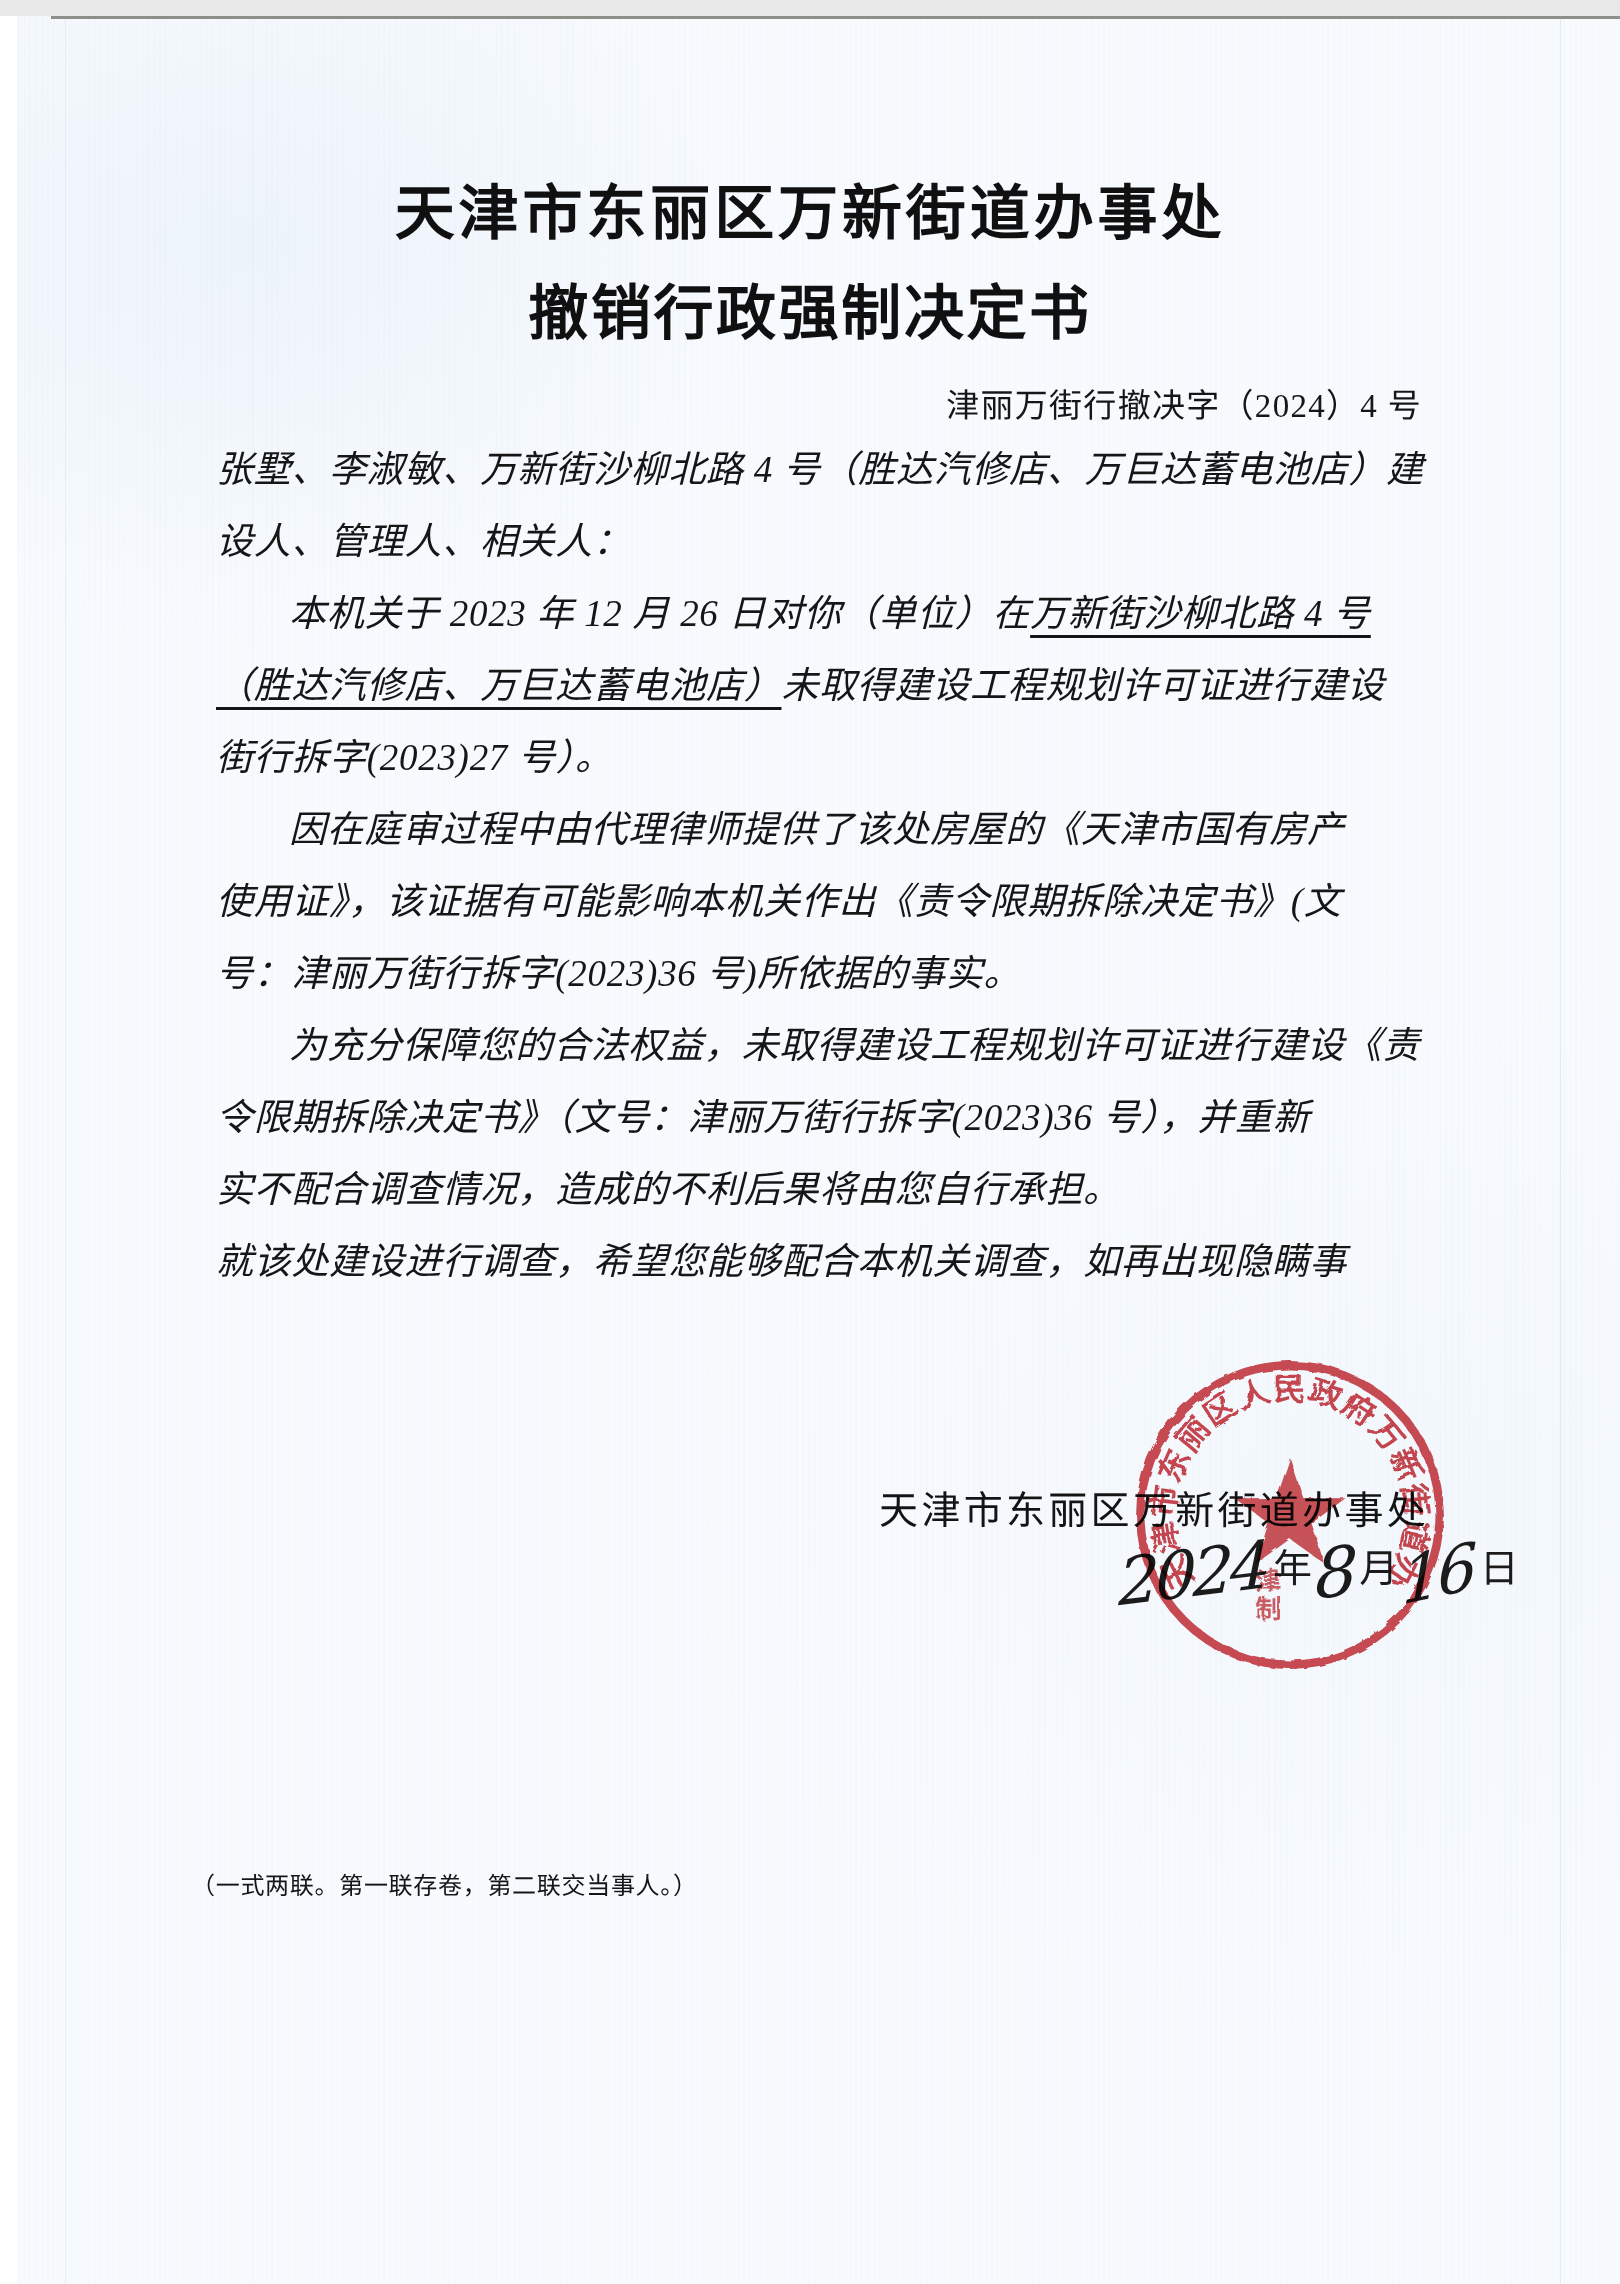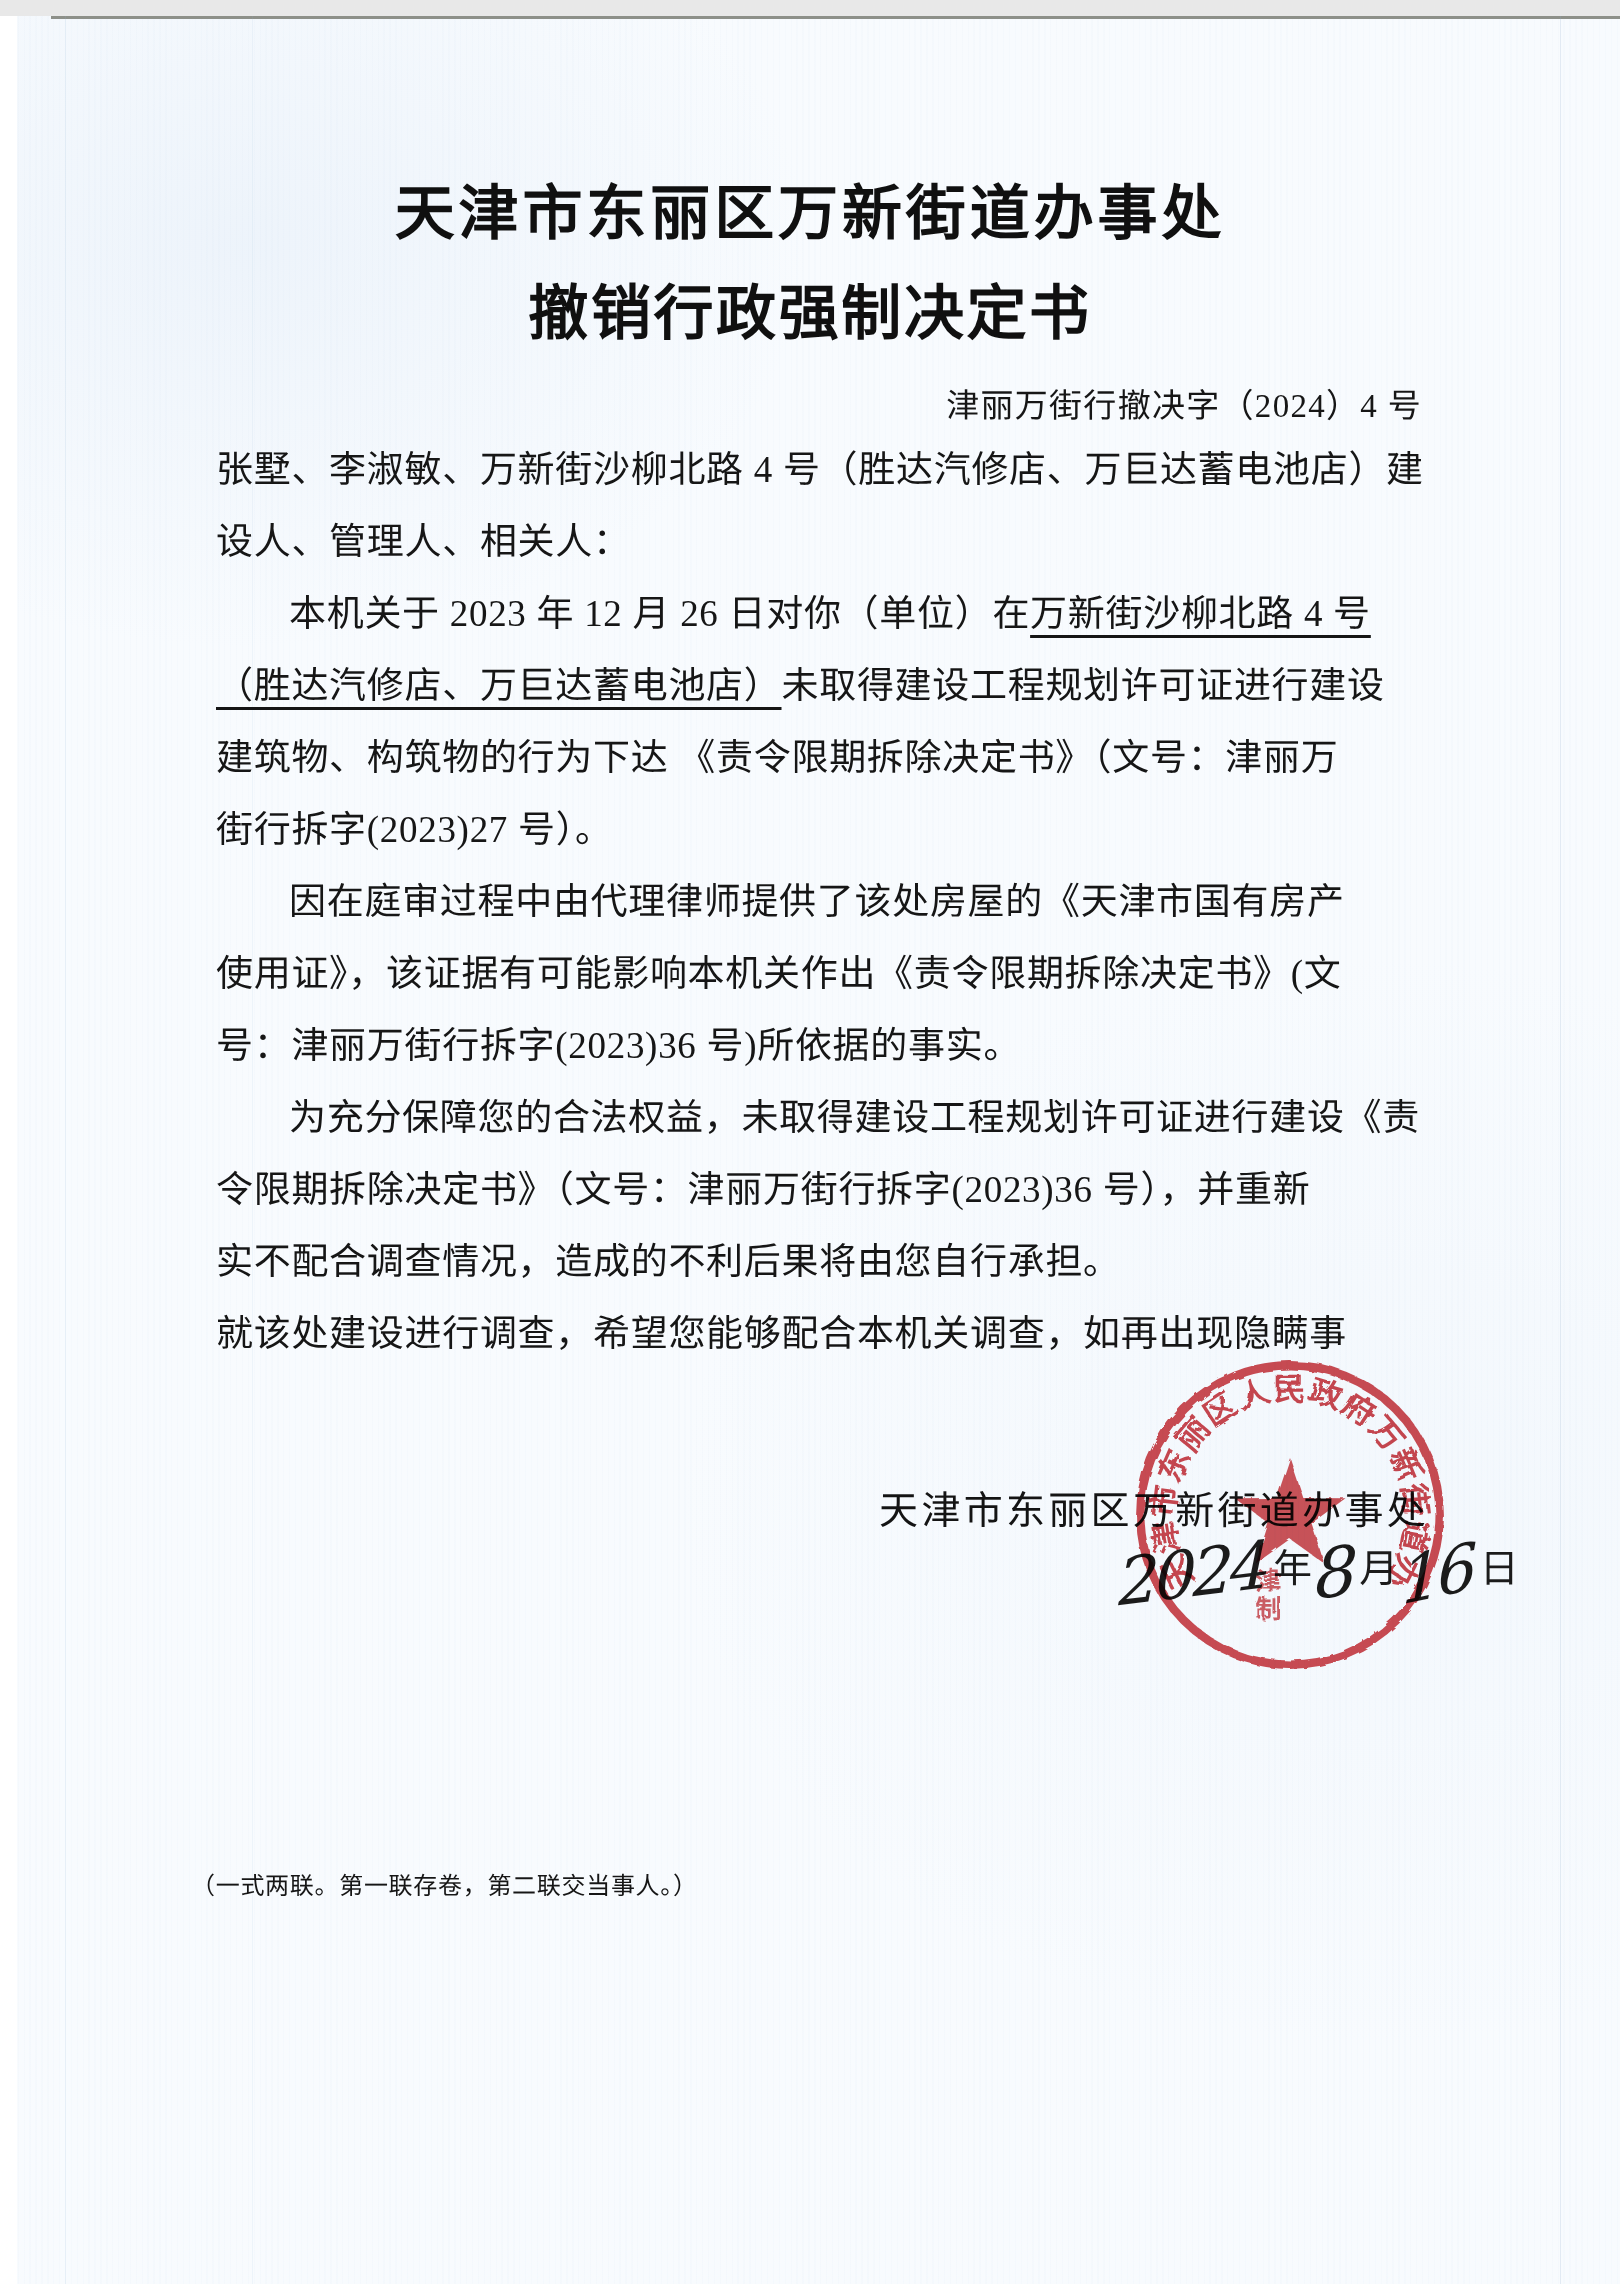--- a/index.html
+++ b/index.html
@@ -49,20 +49,21 @@
     white-space:nowrap;
   }
   .body-block {
     position:absolute; top:418px; left:216px; right:193px;
   }
   .bl {
     height:72px; line-height:72px;
     font-size:37px;
     letter-spacing:0.7px;
     white-space:nowrap;
+    font-style:italic;
   }
   .bl.ind { text-indent:73px; }
   .u {
     text-decoration: underline;
     text-decoration-thickness: 3.3px;
     text-underline-offset: 9.1px;
     text-decoration-color:#151515;
   }
   .signature {
     position:absolute; top:1463px; right:191px;
@@ -119,21 +120,20 @@
   <div class="title">天津市东丽区万新街道办事处</div>
   <div class="subtitle">撤销行政强制决定书</div>
   <div class="doc-number">津丽万街行撤决字（2024）4 号</div>
 
   <div class="body-block">
     <div class="bl">张墅、李淑敏、万新街沙柳北路 4 号（胜达汽修店、万巨达蓄电池店）建</div>
     <div class="bl">设人、管理人、相关人：</div>
 
     <div class="bl ind"><span>本机关于 2023 年 12 月 26 日对你（单位）在</span><span class="u">万新街沙柳北路 4 号</span></div>
     <div class="bl"><span class="u">（胜达汽修店、万巨达蓄电池店）</span><span>未取得建设工程规划许可证进行建设</span></div>
-    <div class="bl">建筑物、构筑物的行为下达 《责令限期拆除决定书》（文号：津丽万</div>
     <div class="bl">街行拆字(2023)27 号）。</div>
 
     <div class="bl ind">因在庭审过程中由代理律师提供了该处房屋的《天津市国有房产</div>
     <div class="bl">使用证》，该证据有可能影响本机关作出《责令限期拆除决定书》(文</div>
     <div class="bl">号：津丽万街行拆字(2023)36 号)所依据的事实。</div>
 
     <div class="bl ind">为充分保障您的合法权益，未取得建设工程规划许可证进行建设《责</div>
     <div class="bl">令限期拆除决定书》（文号：津丽万街行拆字(2023)36 号），并重新</div>
     <div class="bl">实不配合调查情况，造成的不利后果将由您自行承担。</div>
     <div class="bl">就该处建设进行调查，希望您能够配合本机关调查，如再出现隐瞒事</div>

